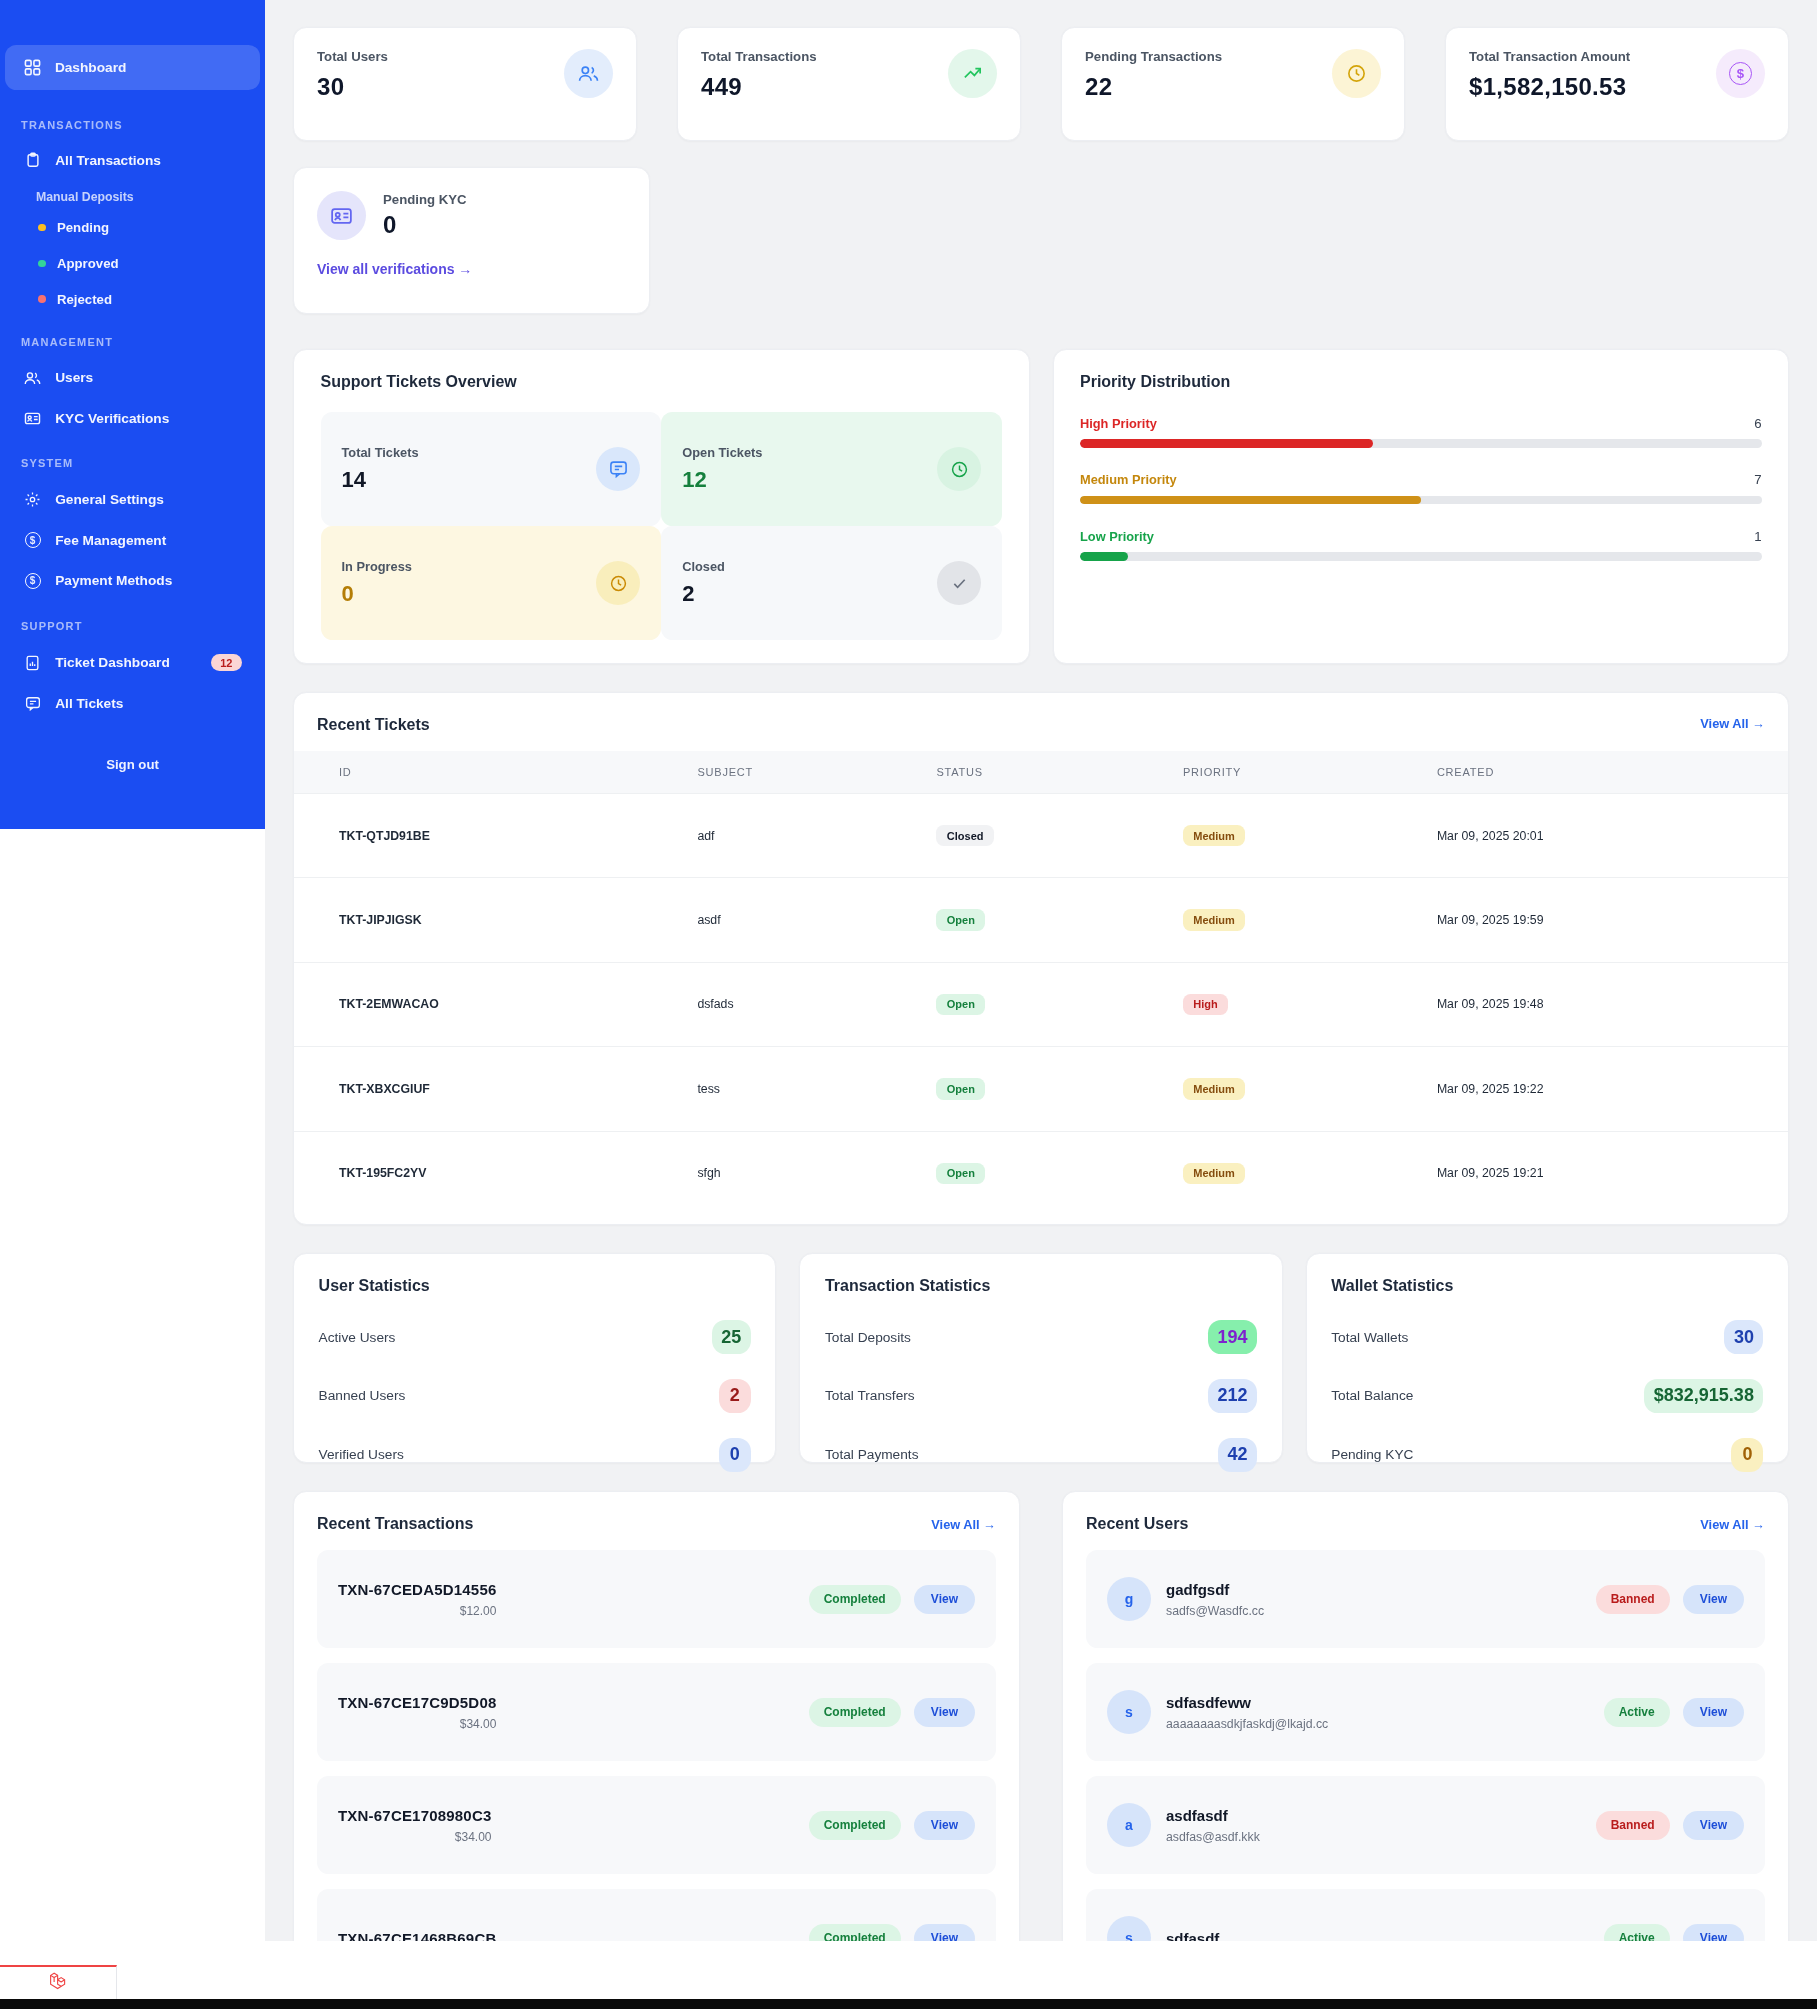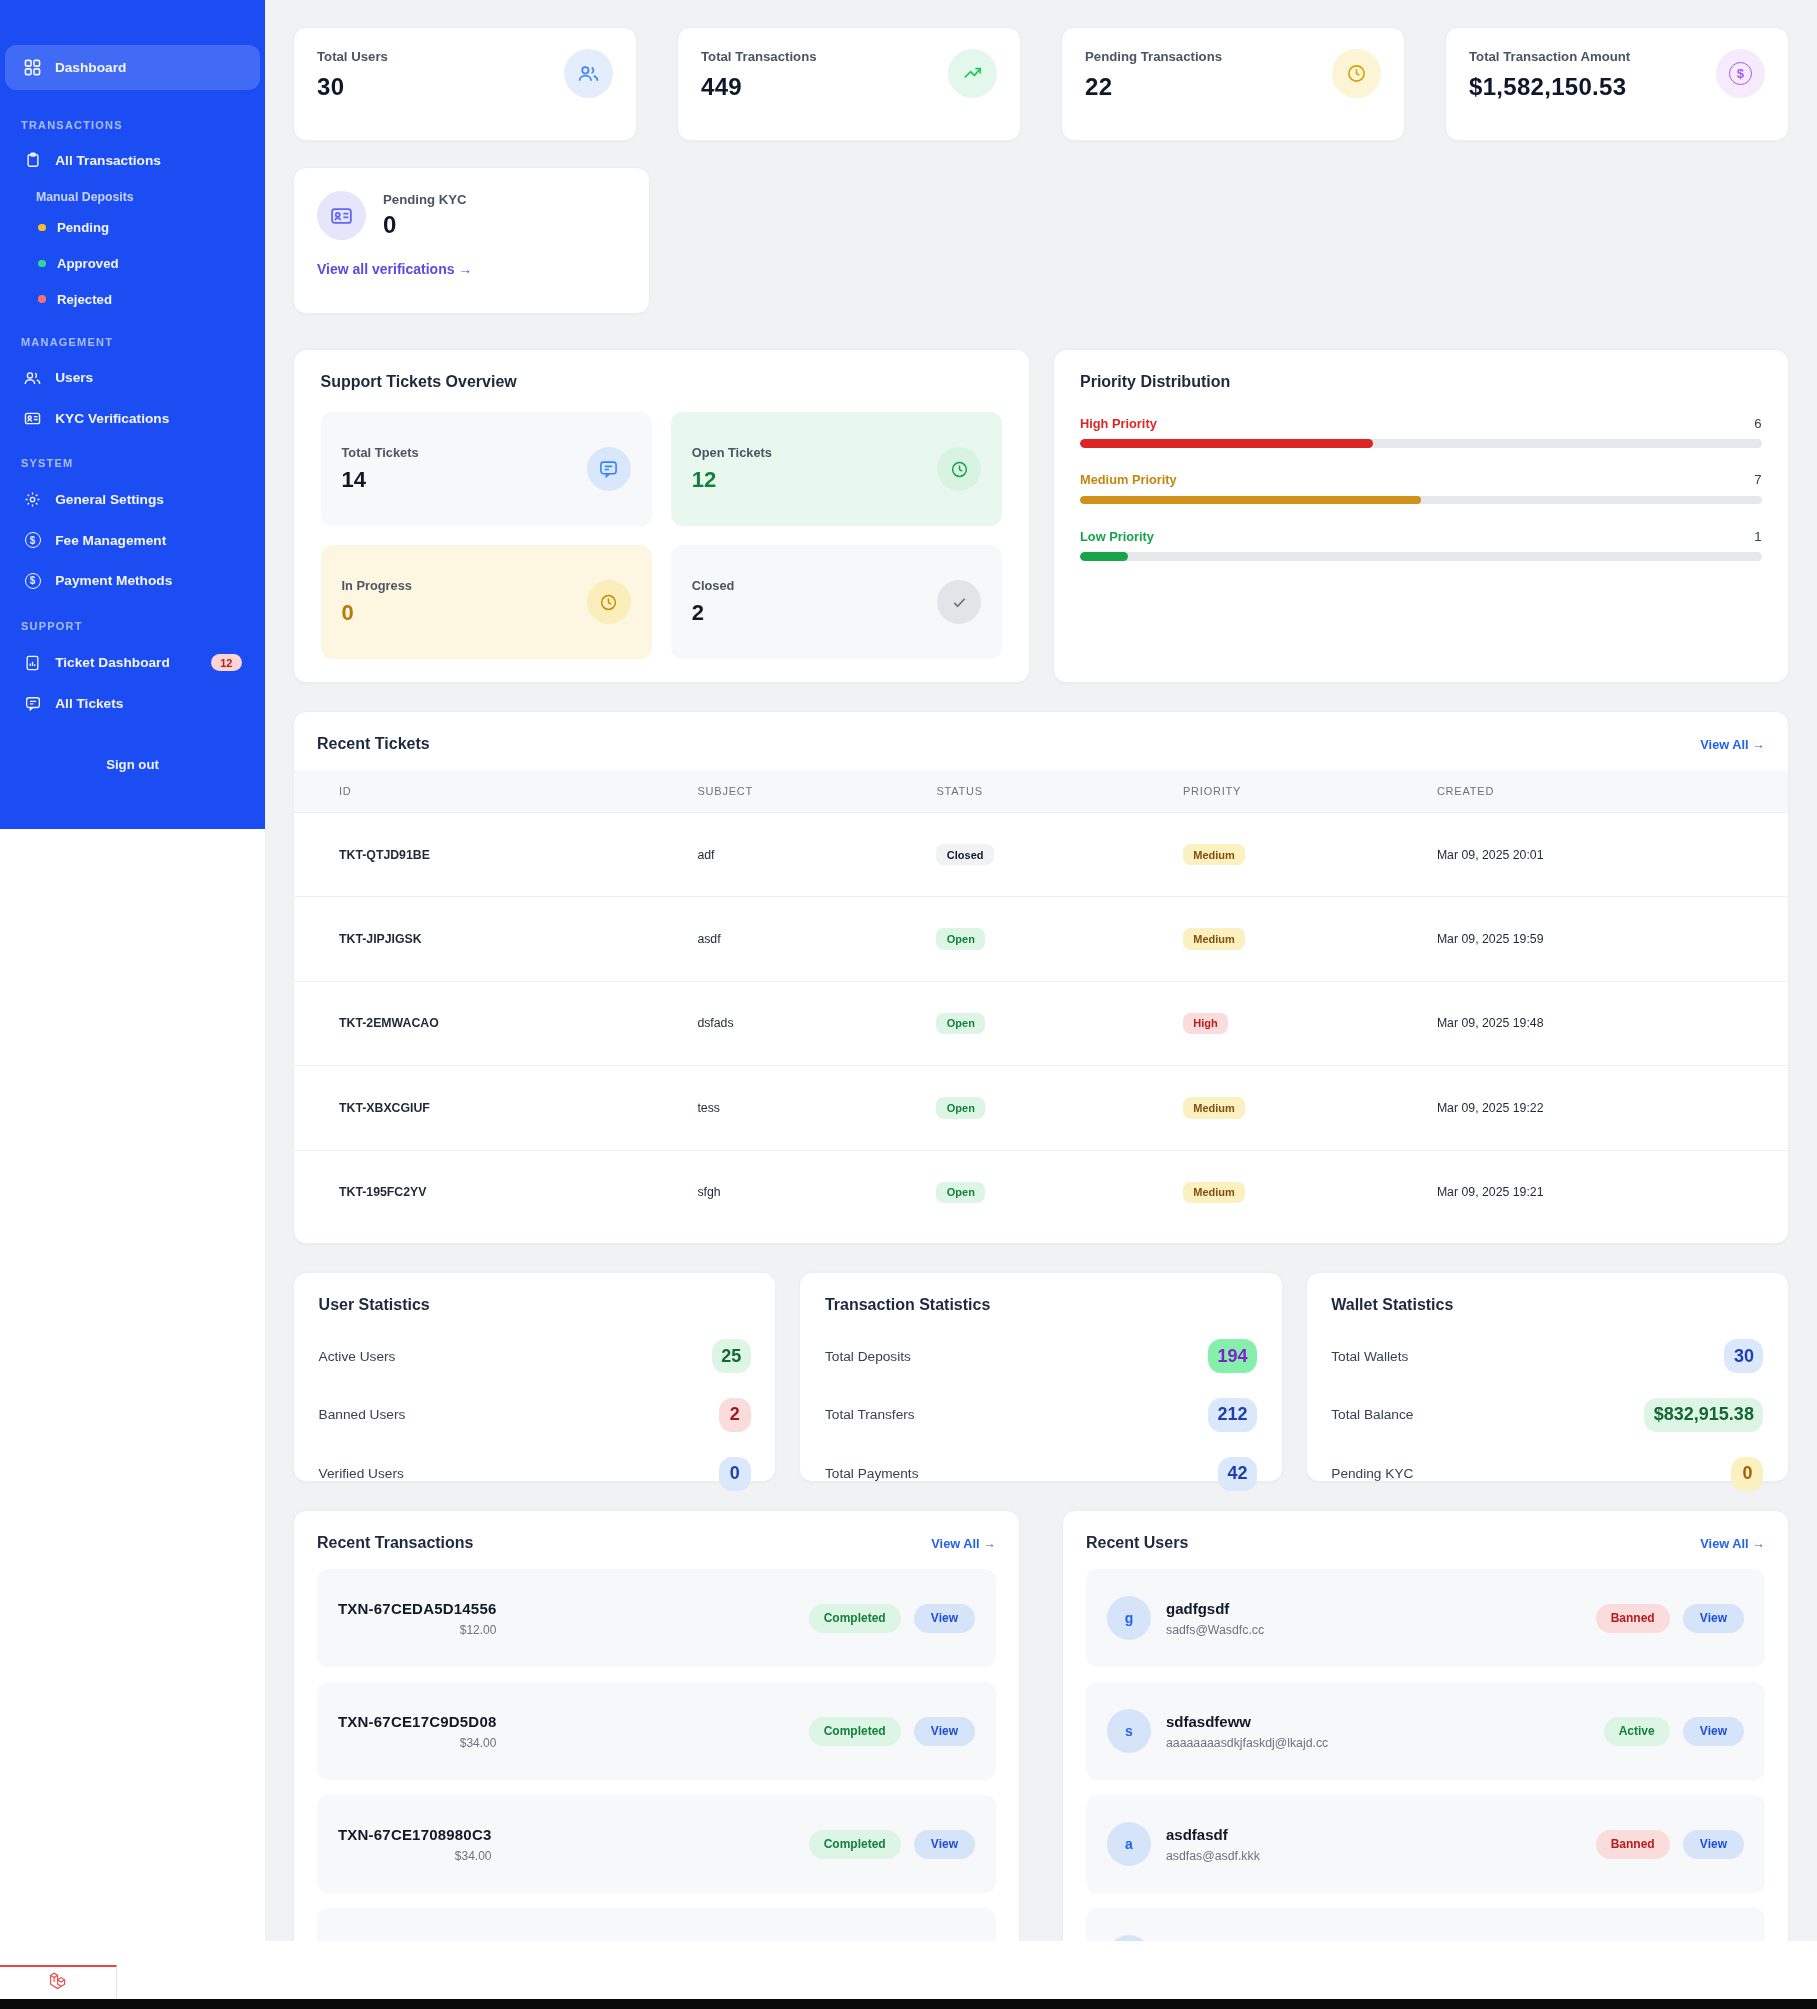--- a/index.html
+++ b/index.html
@@ -54,21 +54,21 @@
   .kyc-card { width:357px; margin-top:26.5px; padding:23px; height:147px; }
   .kyc-top { display:flex; align-items:center; gap:17px; }
   .kyc-label { font-size:13.2px; font-weight:bold; color:#4b5563; }
   .kyc-value { font-size:24px; font-weight:bold; color:#0f172a; margin-top:3.8px; }
   .kyc-link { display:inline-block; margin-top:21px; font-size:14px; font-weight:bold; color:#5b4be0; cursor:pointer; }
 
   .two-col { display:grid; grid-template-columns:1fr 1fr; gap:23px; margin-top:35px; }
   .panel { padding:23px 26.5px; }
   .panel-title { font-size:16px; font-weight:bold; color:#1e293b; }
 
-  .tiles { display:grid; grid-template-columns:1fr 1fr; gap:19px; margin-top:21px; }
+  .tiles { display:grid; grid-template-columns:1fr 1fr; margin-top:21px; }
   .tile { border-radius:11.4px; padding:19px 21px; height:114px; display:flex; justify-content:space-between; align-items:center; }
   .tile-label { font-size:12.8px; font-weight:bold; color:#4b5563; margin-bottom:7.6px; }
   .tile-value { font-size:22px; font-weight:bold; }
   .tile-gray { background:#f6f8fa; } .tile-gray .tile-value { color:#111827; }
   .tile-green { background:#e8f8ee; } .tile-green .tile-value { color:#15803d; }
   .tile-yellow { background:#fdf7e1; } .tile-yellow .tile-value { color:#b47d06; }
   .tile-ic { width:44px; height:44px; border-radius:50%; display:flex; align-items:center; justify-content:center; }
   .tic-blue { background:#d9e7fb; color:#3b82f6; }
   .tic-green { background:#d8f3e2; color:#16a34a; }
   .tic-yellow { background:#f9eebc; color:#ca8a04; }
@@ -78,21 +78,21 @@
   .prio-head { display:flex; justify-content:space-between; align-items:baseline; }
   .prio-label { font-size:12.8px; font-weight:bold; }
   .prio-count { font-size:13.2px; color:#374151; }
   .bar-track { margin-top:8.5px; height:8.5px; border-radius:5.7px; background:#e5e7eb; overflow:hidden; }
   .bar-fill { height:100%; border-radius:5.7px; }
   .pr-high { color:#dc2626; } .pf-high { background:#dc2626; }
   .pr-med { color:#c4870c; } .pf-med { background:#cf9117; }
   .pr-low { color:#16a34a; } .pf-low { background:#16a34a; }
 
   .tickets-card { margin-top:28px; padding:23px 0 9.5px 0; }
-  .tickets-head { display:flex; justify-content:space-between; align-items:center; padding:0 23px 17px 23px; }
+  .tickets-head { display:flex; justify-content:space-between; align-items:flex-start; padding:0 23px 17px 23px; }
   .view-all { font-size:12.8px; font-weight:bold; color:#2563eb; cursor:pointer; }
   table.tix { width:100%; border-collapse:collapse; }
   table.tix thead tr { background:#f7f8fa; }
   table.tix th { text-align:left; font-size:11px; letter-spacing:0.8px; color:#6b7280; font-weight:normal; padding:15px 0; }
   table.tix td { padding:31px 0; border-top:0.9px solid #eef0f2; font-size:12.3px; color:#1f2937; }
   .c1 { width:27%; padding-left:45px !important; } .c2 { width:16%; } .c3 { width:16.5%; } .c4 { width:17%; } .c5 { width:23.5%; }
   td.c1 { font-weight:bold; color:#111827; font-size:12.8px; }
   td.c5 { color:#4b5563; }
   .b { display:inline-block; font-size:11px; font-weight:bold; padding:4.7px 10.4px; border-radius:7.6px; }
   .b-gray { background:#f1f2f4; color:#111827; }

